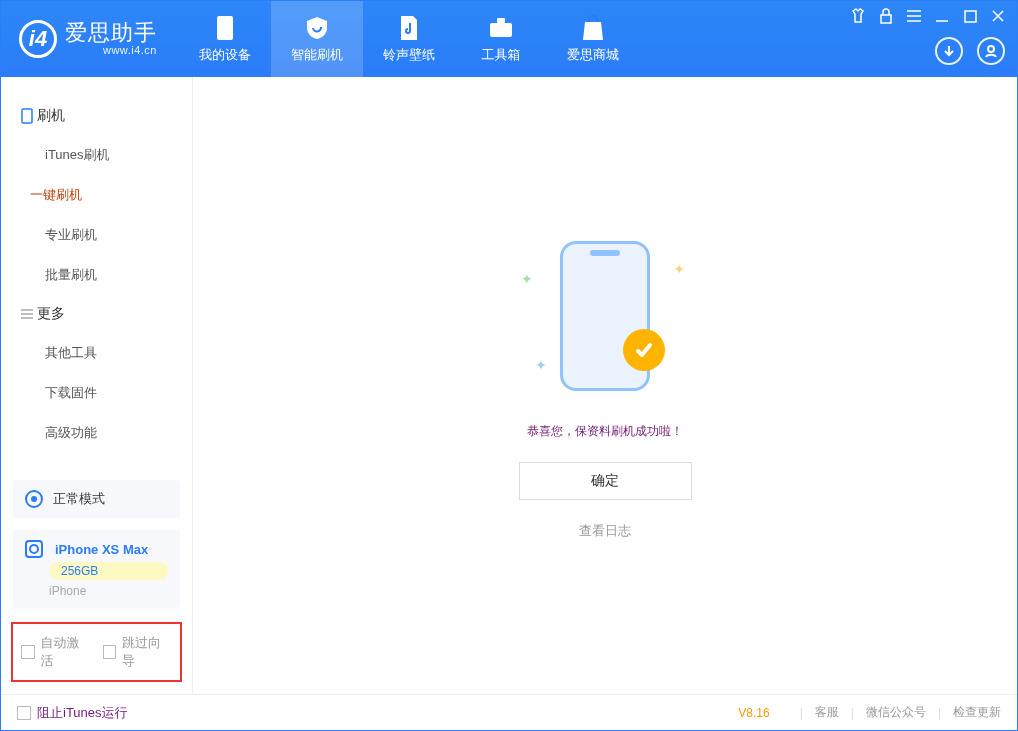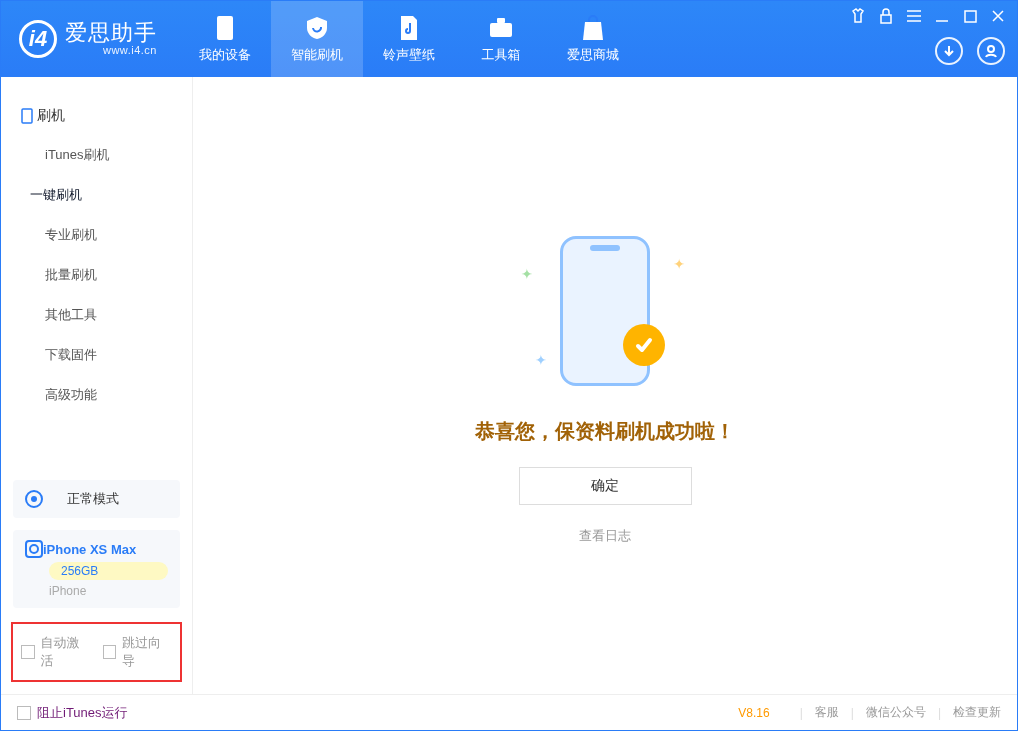--- a/index.html
+++ b/index.html
@@ -23,48 +23,48 @@
 .win-ctrls { position:absolute; right:10px; top:6px; display:flex; gap:10px; align-items:center; }
 .win-ctrls span { cursor:pointer; display:inline-flex; align-items:center; justify-content:center; width:18px; height:18px; }
 .win-ctrls svg { stroke:#fff; fill:none; stroke-width:1.5; }
 
 
 .body { flex:1; display:flex; min-height:0;}
 .sidebar { width:192px; border-right:1px solid #eee; display:flex; flex-direction:column; padding-top:20px; }
 .sb-section-hdr { display:flex; align-items:center; gap:2px; padding:10px 18px; color:#333; font-size:14px; font-weight:500; }
 .sb-section-hdr .ic { width:16px; height:16px; display:inline-flex; align-items:center; justify-content:center; }
 .sb-list-item { padding:11px 18px 11px 44px; font-size:13px; color:#555; cursor:pointer; }
-.sb-list-item.active { color:#0f172a;padding-left:29px; }
+.sb-list-item.active { color:#c2410c;padding-left:29px; }
 .sb-spacer { flex:1; }
 
 .mode-box,.device-box { margin:6px 12px; background:#f6f8fb; border-radius:4px; padding:10px 12px; font-size:13px; color:#333;}
-.mode-box { display:flex; align-items:center; gap:24px;text-align:right; }
+.mode-box { display:flex; align-items:center; gap:10px;text-align:right; }
 .mode-dot { width:18px; height:18px; border:2px solid #2a7cf7; border-radius:50%; display:inline-flex; align-items:center; justify-content:center;}
 .mode-dot::before { content:""; width:6px; height:6px; background:#2a7cf7; border-radius:50%;}
 .device-box { display:flex; flex-direction:column; gap:4px;}
-.device-row1 { display:flex; align-items:center; gap:0; font-weight:600; color:#2a7cf7;}
+.device-row1 { display:flex; align-items:center; gap:12px; font-weight:600; color:#2a7cf7;}
 .dev-ic { width:18px; height:18px; border:2px solid #2a7cf7; border-radius:4px; display:inline-flex; align-items:center; justify-content:center;}
 .dev-ic::after{content:""; width:6px; height:6px; border:2px solid #2a7cf7; border-radius:50%;}
 .cap-badge { display:inline-block; background:#fef9c3; color:#2a7cf7; font-size:12px; padding:2px 12px; border-radius:10px; margin-left:24px;}
 .dev-sub { color:#aaa; font-size:12px; margin-left:24px;}
 
 .chk-row { border:2px solid #e33; margin:8px 10px 12px; padding:10px 8px; display:flex; gap:12px; align-items:center;}
 .chk { display:flex; align-items:center; gap:6px; font-size:13px; color:#999; cursor:pointer;}
 .chk-box { width:14px; height:14px; border:1px solid #bbb; background:#fff;}
 
 
 .main { flex:1; display:flex; flex-direction:column; align-items:center; justify-content:center; gap:22px; }
 .illus { width:220px; height:170px; position:relative; display:flex; align-items:center; justify-content:center;}
 .phone { width:90px; height:150px; border:3px solid #8fc2ff; border-radius:16px; background:#eaf3ff; position:relative;}
 .phone::before { content:""; position:absolute; left:50%; top:6px; transform:translateX(-50%); width:30px; height:6px; background:#8fc2ff; border-radius:3px;}
 .check-circ { position:absolute; right:50px; bottom:30px; width:42px; height:42px; background:#ffb400; border-radius:50%; display:flex; align-items:center; justify-content:center;}
 .check-circ svg { stroke:#fff; stroke-width:4; fill:none; stroke-linecap:round; stroke-linejoin:round;}
 .sparkle { position:absolute; color:#9fd0ff; font-size:14px;}
 .sp1{left:26px;top:40px;color:#a4e0a4;} .sp2{right:30px;top:30px;color:#ffd27a;} .sp3{left:40px;bottom:28px;color:#9fd0ff;}
-.msg { font-size:20px; color:#a16207; font-weight:700;}
+.msg { font-size:12px; color:#701a75; font-weight:400;}
 .ok-btn { width:173px; height:38px; border:1px solid #ddd; background:#fff; font-size:14px; color:#333; cursor:pointer;}
 .log-link { color:#999; font-size:13px; cursor:pointer; text-decoration:none;}
 
 
 .footer { height:36px; border-top:1px solid #eee; display:flex; align-items:center; padding:0 16px; font-size:12px; color:#999;}
 .footer .chk { color:#701a75;}
 .footer-spacer{flex:1;}
 .ver { color:#ff9a00; margin-right:18px;}
 .flinks { display:flex; align-items:center;}
 .flinks a { color:#999; text-decoration:none; cursor:pointer;}
@@ -185,20 +185,28 @@
               <rect x="1" y="1" width="10" height="14" rx="1" stroke="#2a7cf7" stroke-width="1.5" fill="none"></rect>
             </svg>
           </span>
         <span>刷机</span>
       </div>
       <div class="sb-list-item">iTunes刷机</div>
       <div class="sb-list-item active">一键刷机</div>
       <div class="sb-list-item">专业刷机</div>
       <div class="sb-list-item">批量刷机</div>
 
+      <div class="sb-section-hdr">
+        <span class="ic">
+            <svg width="14" height="12" viewBox="0 0 14 12">
+              <path d="M1 2h12M1 6h12M1 10h12" stroke="#aaa" stroke-width="1.5"></path>
+            </svg>
+          </span>
+        <span>更多</span>
+      </div>
       <div class="sb-list-item">其他工具</div>
       <div class="sb-list-item">下载固件</div>
       <div class="sb-list-item">高级功能</div>
 
       <div class="sb-spacer"></div>
 
       <div class="mode-box">
         <span class="mode-dot"></span>
         <span>正常模式</span>
       </div>

